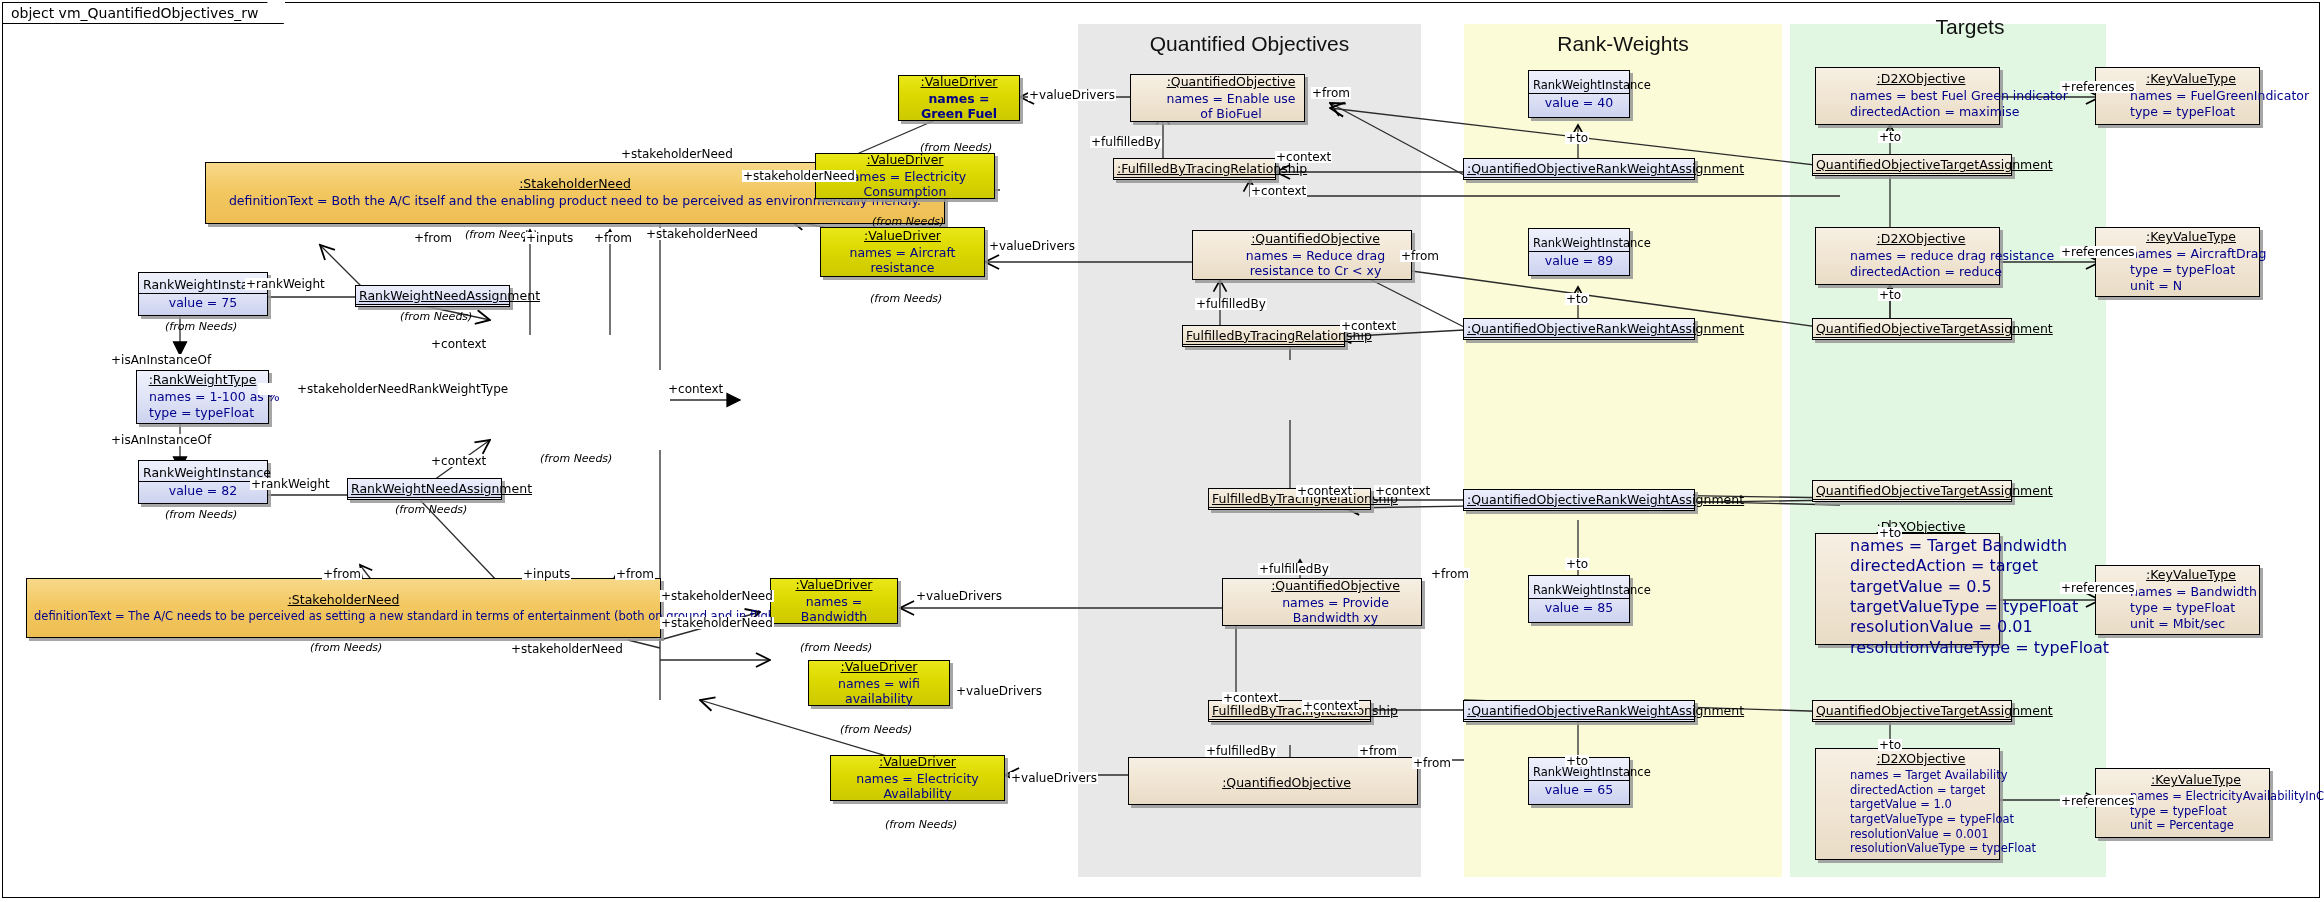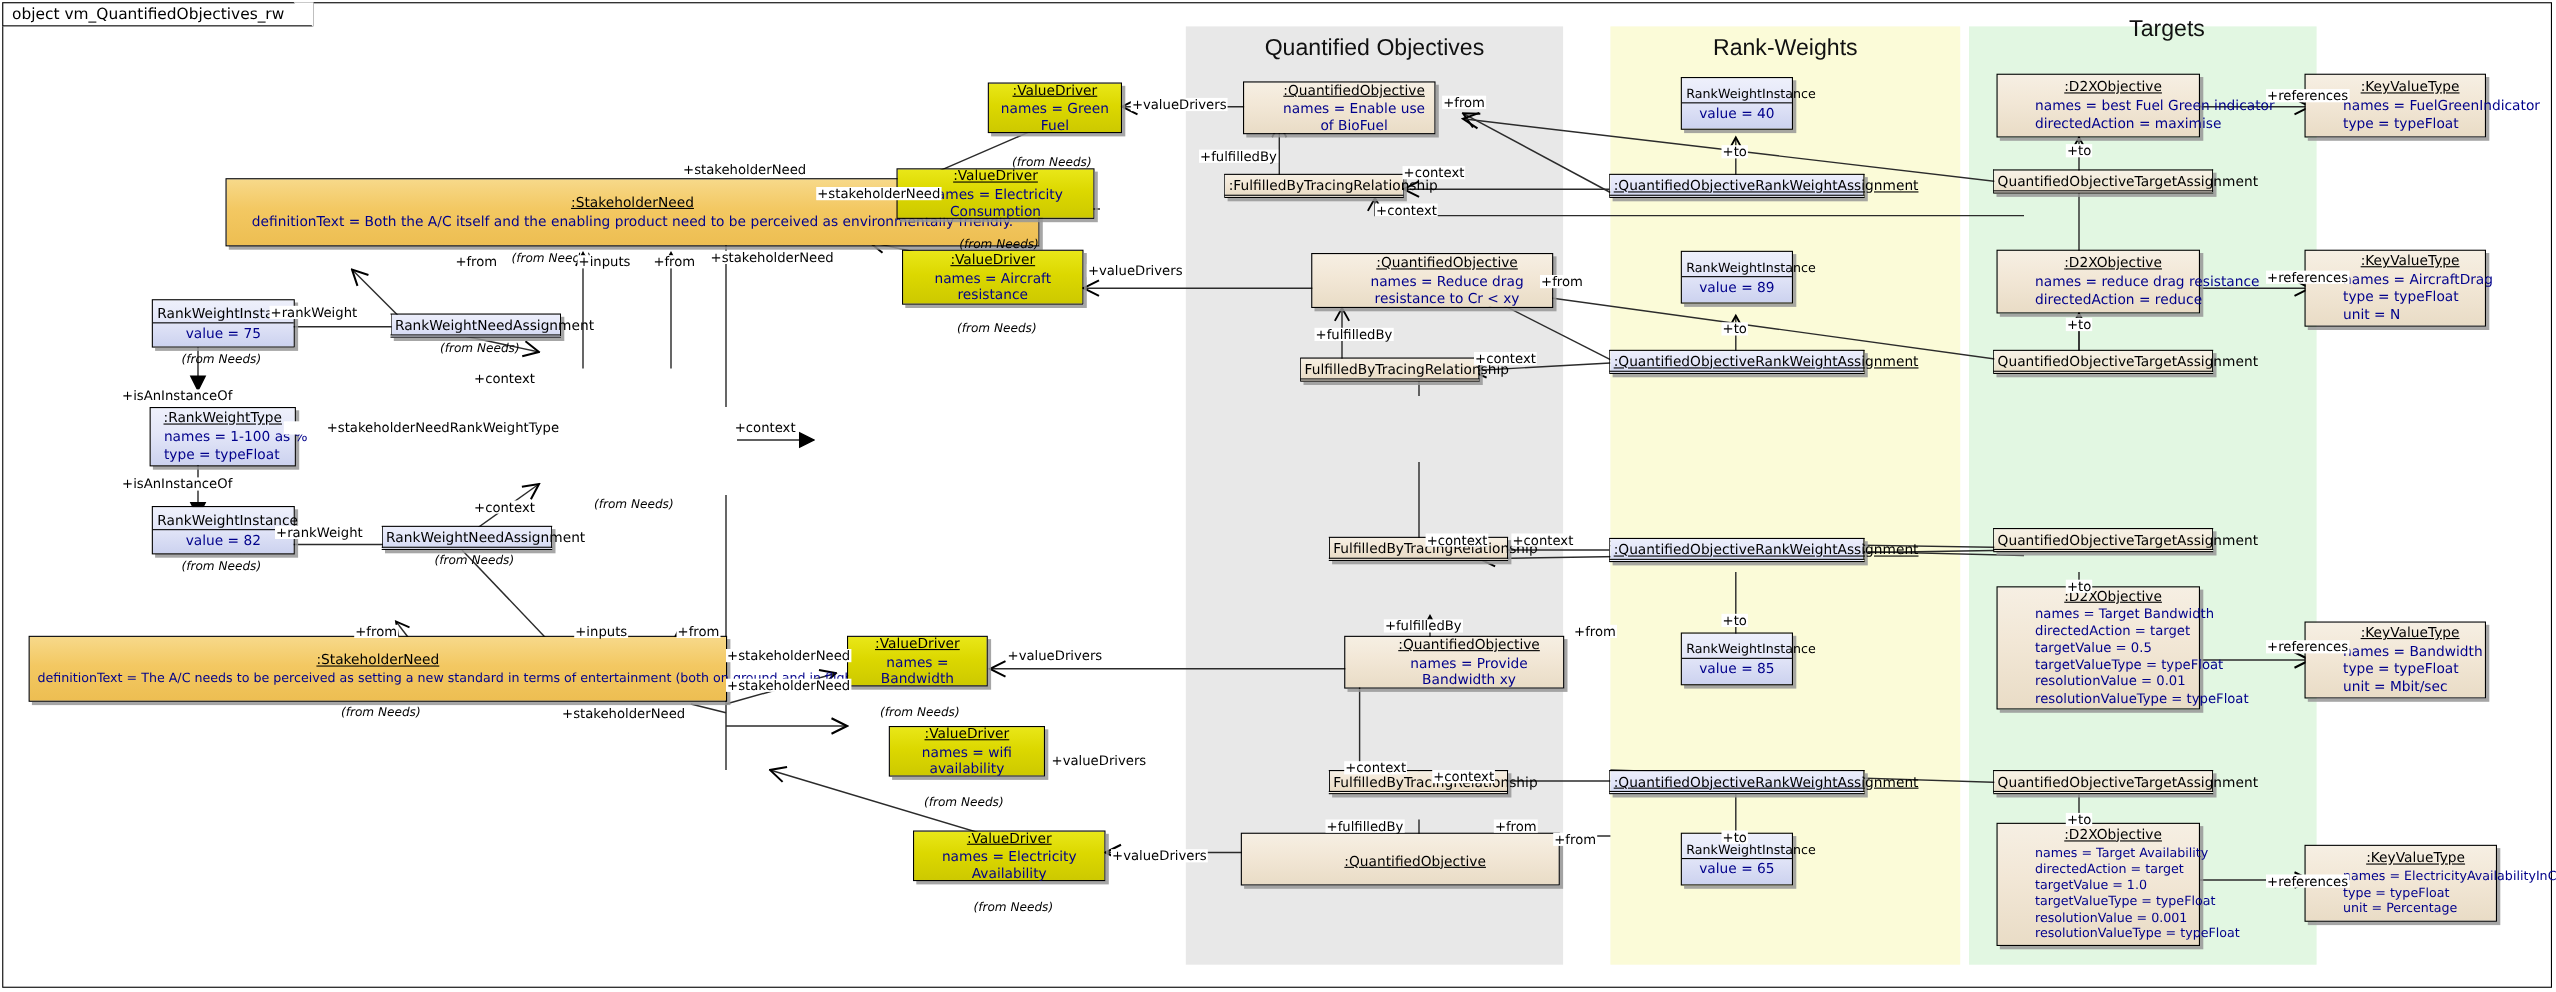--- a/index.html
+++ b/index.html
@@ -32,21 +32,21 @@
   .c-driver{background:linear-gradient(180deg,#e9e718 0%,#dcd800 45%,#cdc900 100%);}
   .c-qobj{background:linear-gradient(180deg,#f6efe3 0%,#f2e7d6 45%,#e9dcc6 100%);padding-left:27px;}
   .c-strategy{background:linear-gradient(180deg,#a8d2cd 0%,#8fc4bd 45%,#7fbbb3 100%);}
   .c-rwi{background:linear-gradient(180deg,#eef0fb 0%,#e3e6f8 45%,#ccd2ef 100%);}
   .c-assign{background:linear-gradient(180deg,#eceefb 0%,#e2e5f8 60%,#d5daf3 100%);}
   .c-tassign{background:linear-gradient(180deg,#f7f1e6 0%,#f2ead9 60%,#eadfc9 100%);}
 
   
   .node.thin{padding:0;justify-content:center;}
   .node.thin .title{text-decoration:underline;padding:2px 3px;font-size:12.5px;}
-  .node.thin.double{border-bottom:3px double #000;}
+  .node.thin.double{border-bottom:3px double #000;text-decoration:underline;}
 
   
   .lbl{position:absolute;font-size:12px;color:#000;white-space:nowrap;background:#fff;
        font-family:"DejaVu Sans",sans-serif;line-height:1;padding:0 1px;}
   .sub{position:absolute;font-size:11px;color:#000;white-space:nowrap;font-style:italic;
        font-family:"DejaVu Sans",sans-serif;background:transparent;}
 
   svg.edges{position:absolute;left:0;top:0;width:2324px;height:902px;pointer-events:none;}
 </style>
 </head>
@@ -212,21 +212,21 @@
 
   <div class="node c-assign thin double" style="left:347px;top:478px;width:155px;height:22px;">
     <div class="title" style="text-decoration:none;">RankWeightNeedAssignment</div>
   </div>
   <div class="sub" style="left:395px;top:503px;">(from Needs)</div>
 
   <div class="sub" style="left:540px;top:452px;">(from Needs)</div>
 
   <div class="node c-driver center" style="left:898px;top:75px;width:122px;height:46px;">
     <div class="title">:ValueDriver</div>
-    <div class="attrs" style="text-align:center;">names = Green Fuel</div>
+    <div class="attrs" style="text-align:center;font-weight:bold;">names = Green Fuel</div>
   </div>
   <div class="sub" style="left:920px;top:141px;">(from Needs)</div>
 
   <div class="node c-driver center" style="left:815px;top:153px;width:180px;height:46px;">
     <div class="title">:ValueDriver</div>
     <div class="attrs" style="text-align:center;">names = Electricity Consumption</div>
   </div>
   <div class="sub" style="left:872px;top:215px;">(from Needs)</div>
 
   <div class="node c-driver center" style="left:820px;top:227px;width:165px;height:50px;">
@@ -339,21 +339,21 @@
   <div class="node c-qobj" style="left:1815px;top:227px;width:185px;height:58px;">
     <div class="title">:D2XObjective</div>
     <div class="attrs">
       <div>names = reduce drag resistance</div>
       <div>directedAction = reduce</div>
     </div>
   </div>
 
   <div class="node c-qobj" style="left:1815px;top:533px;width:185px;height:112px;">
     <div class="title">:D2XObjective</div>
-    <div class="attrs" style="font-size:12px;">
+    <div class="attrs" style="font-size:16px;">
       <div>names = Target Bandwidth</div>
       <div>directedAction = target</div>
       <div>targetValue = 0.5</div>
       <div>targetValueType = typeFloat</div>
       <div>resolutionValue = 0.01</div>
       <div>resolutionValueType = typeFloat</div>
     </div>
   </div>
 
   <div class="node c-qobj" style="left:1815px;top:748px;width:185px;height:112px;">

